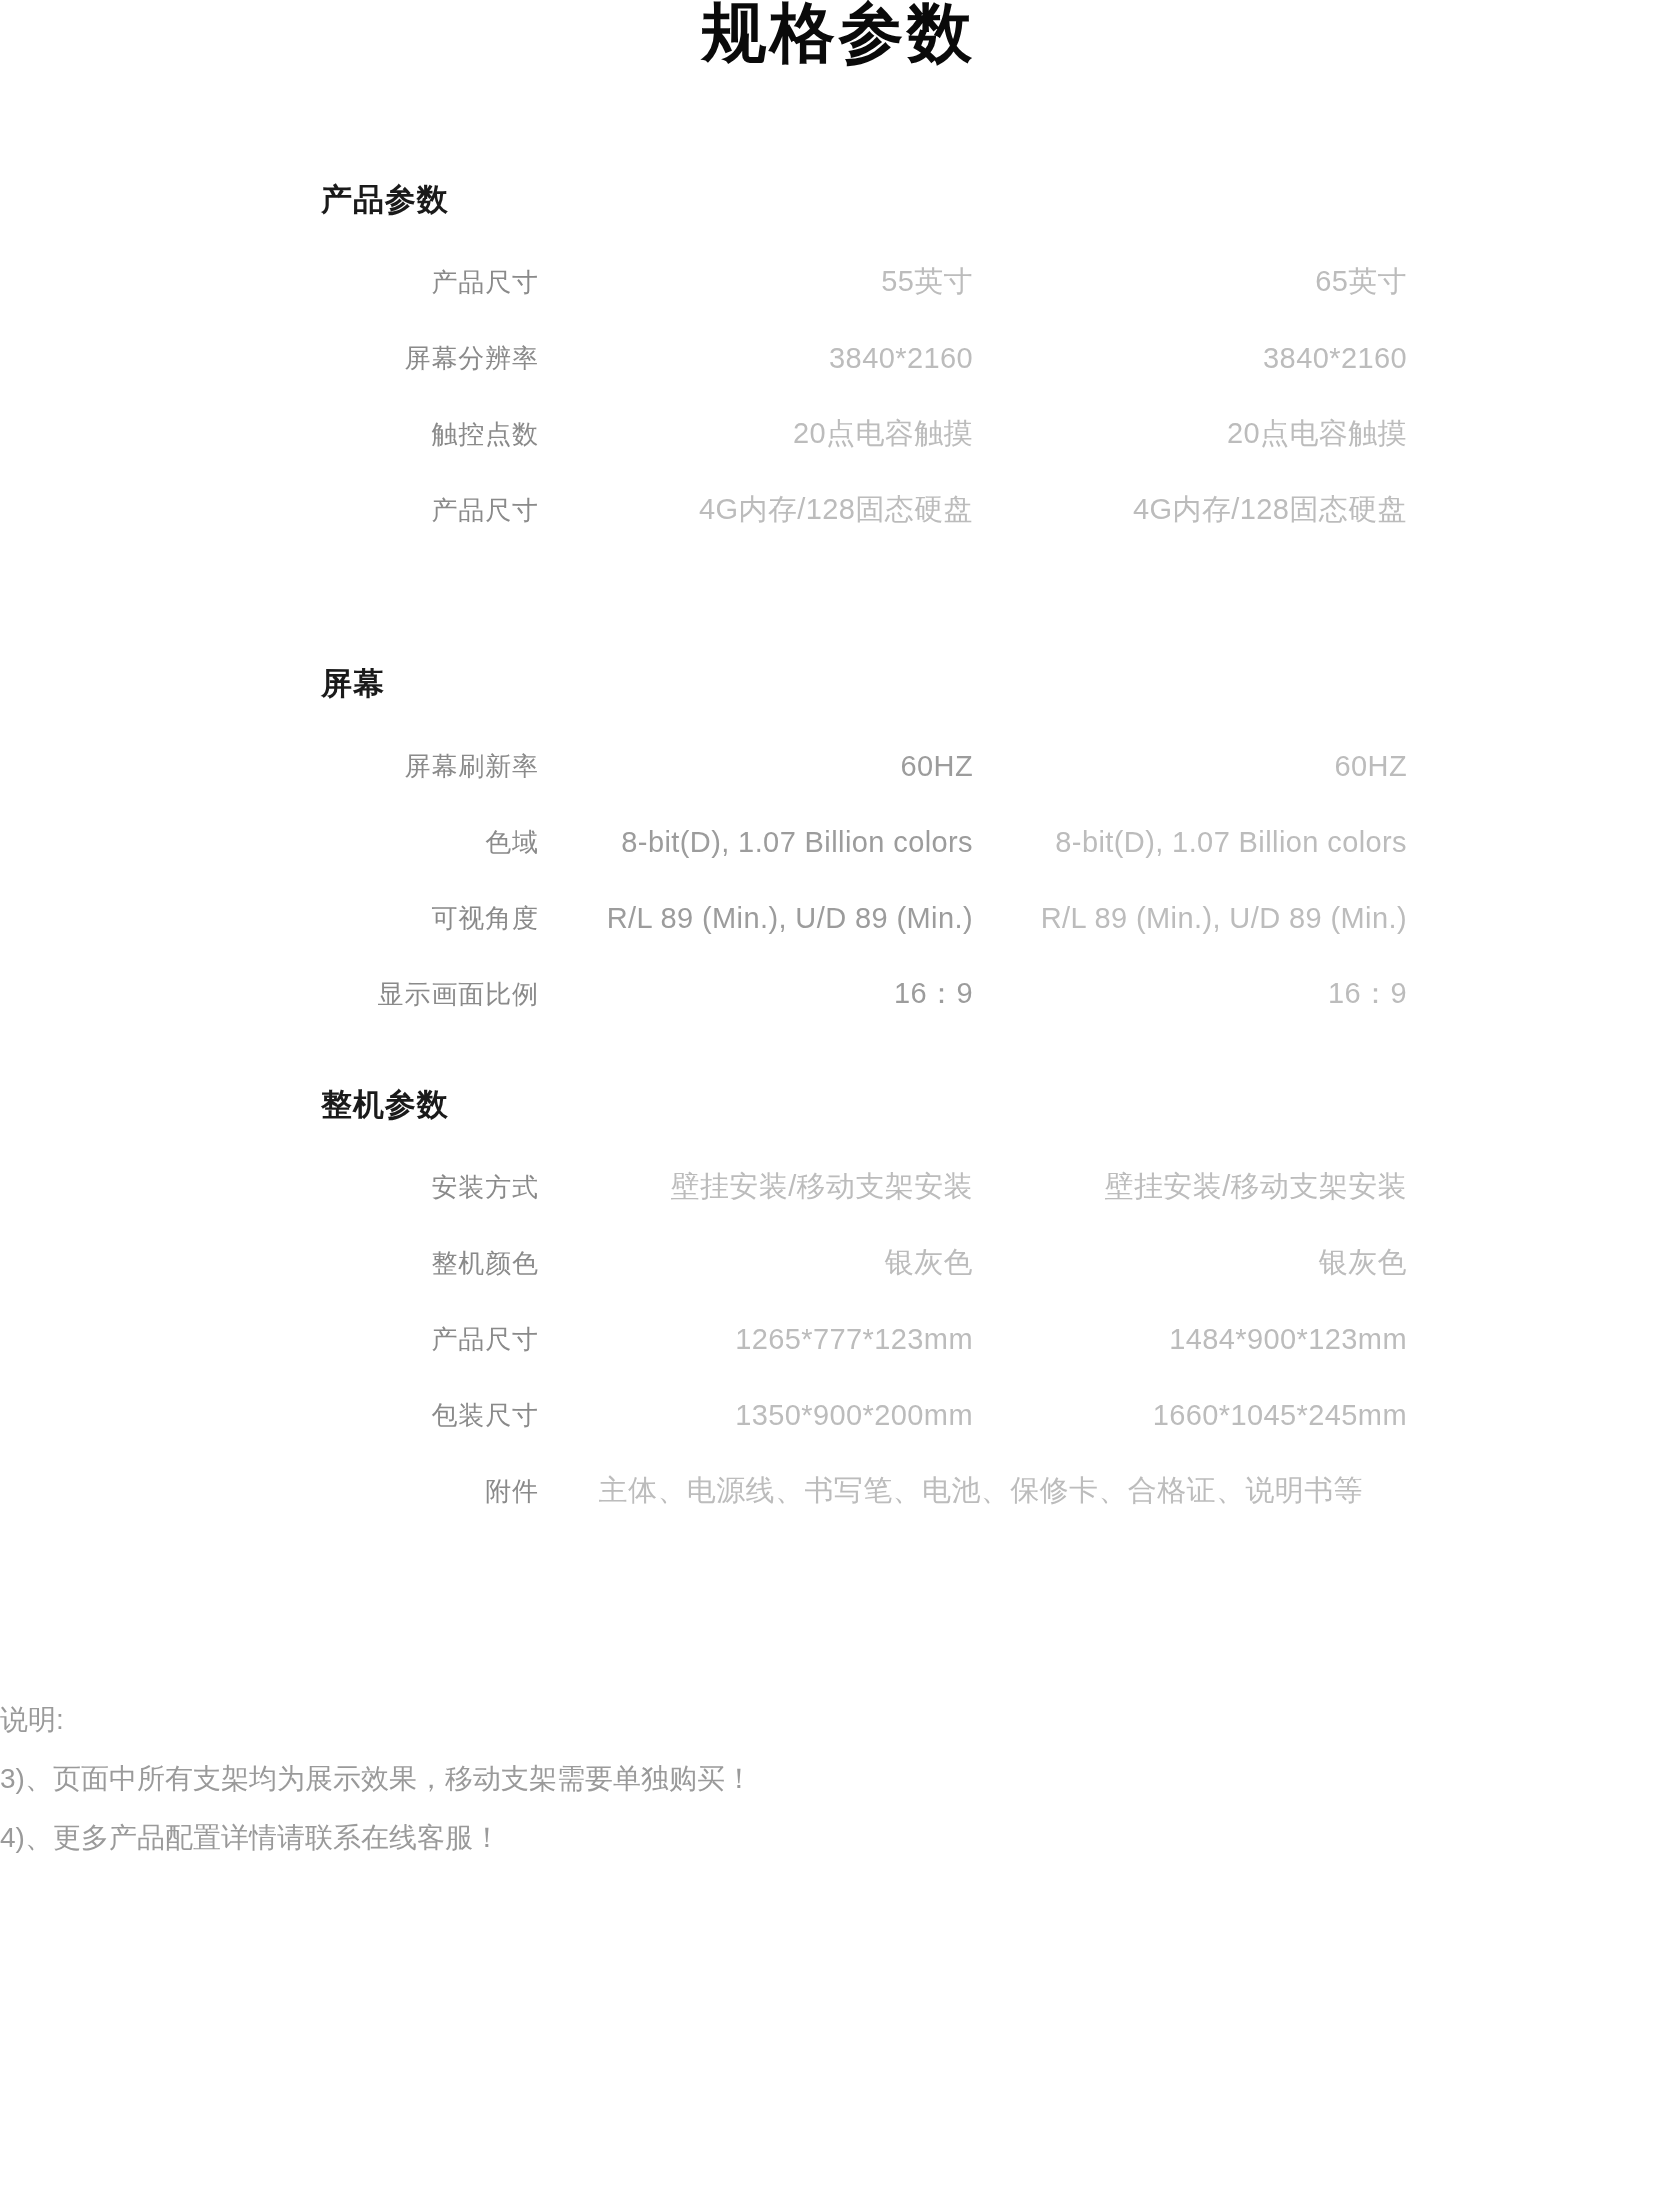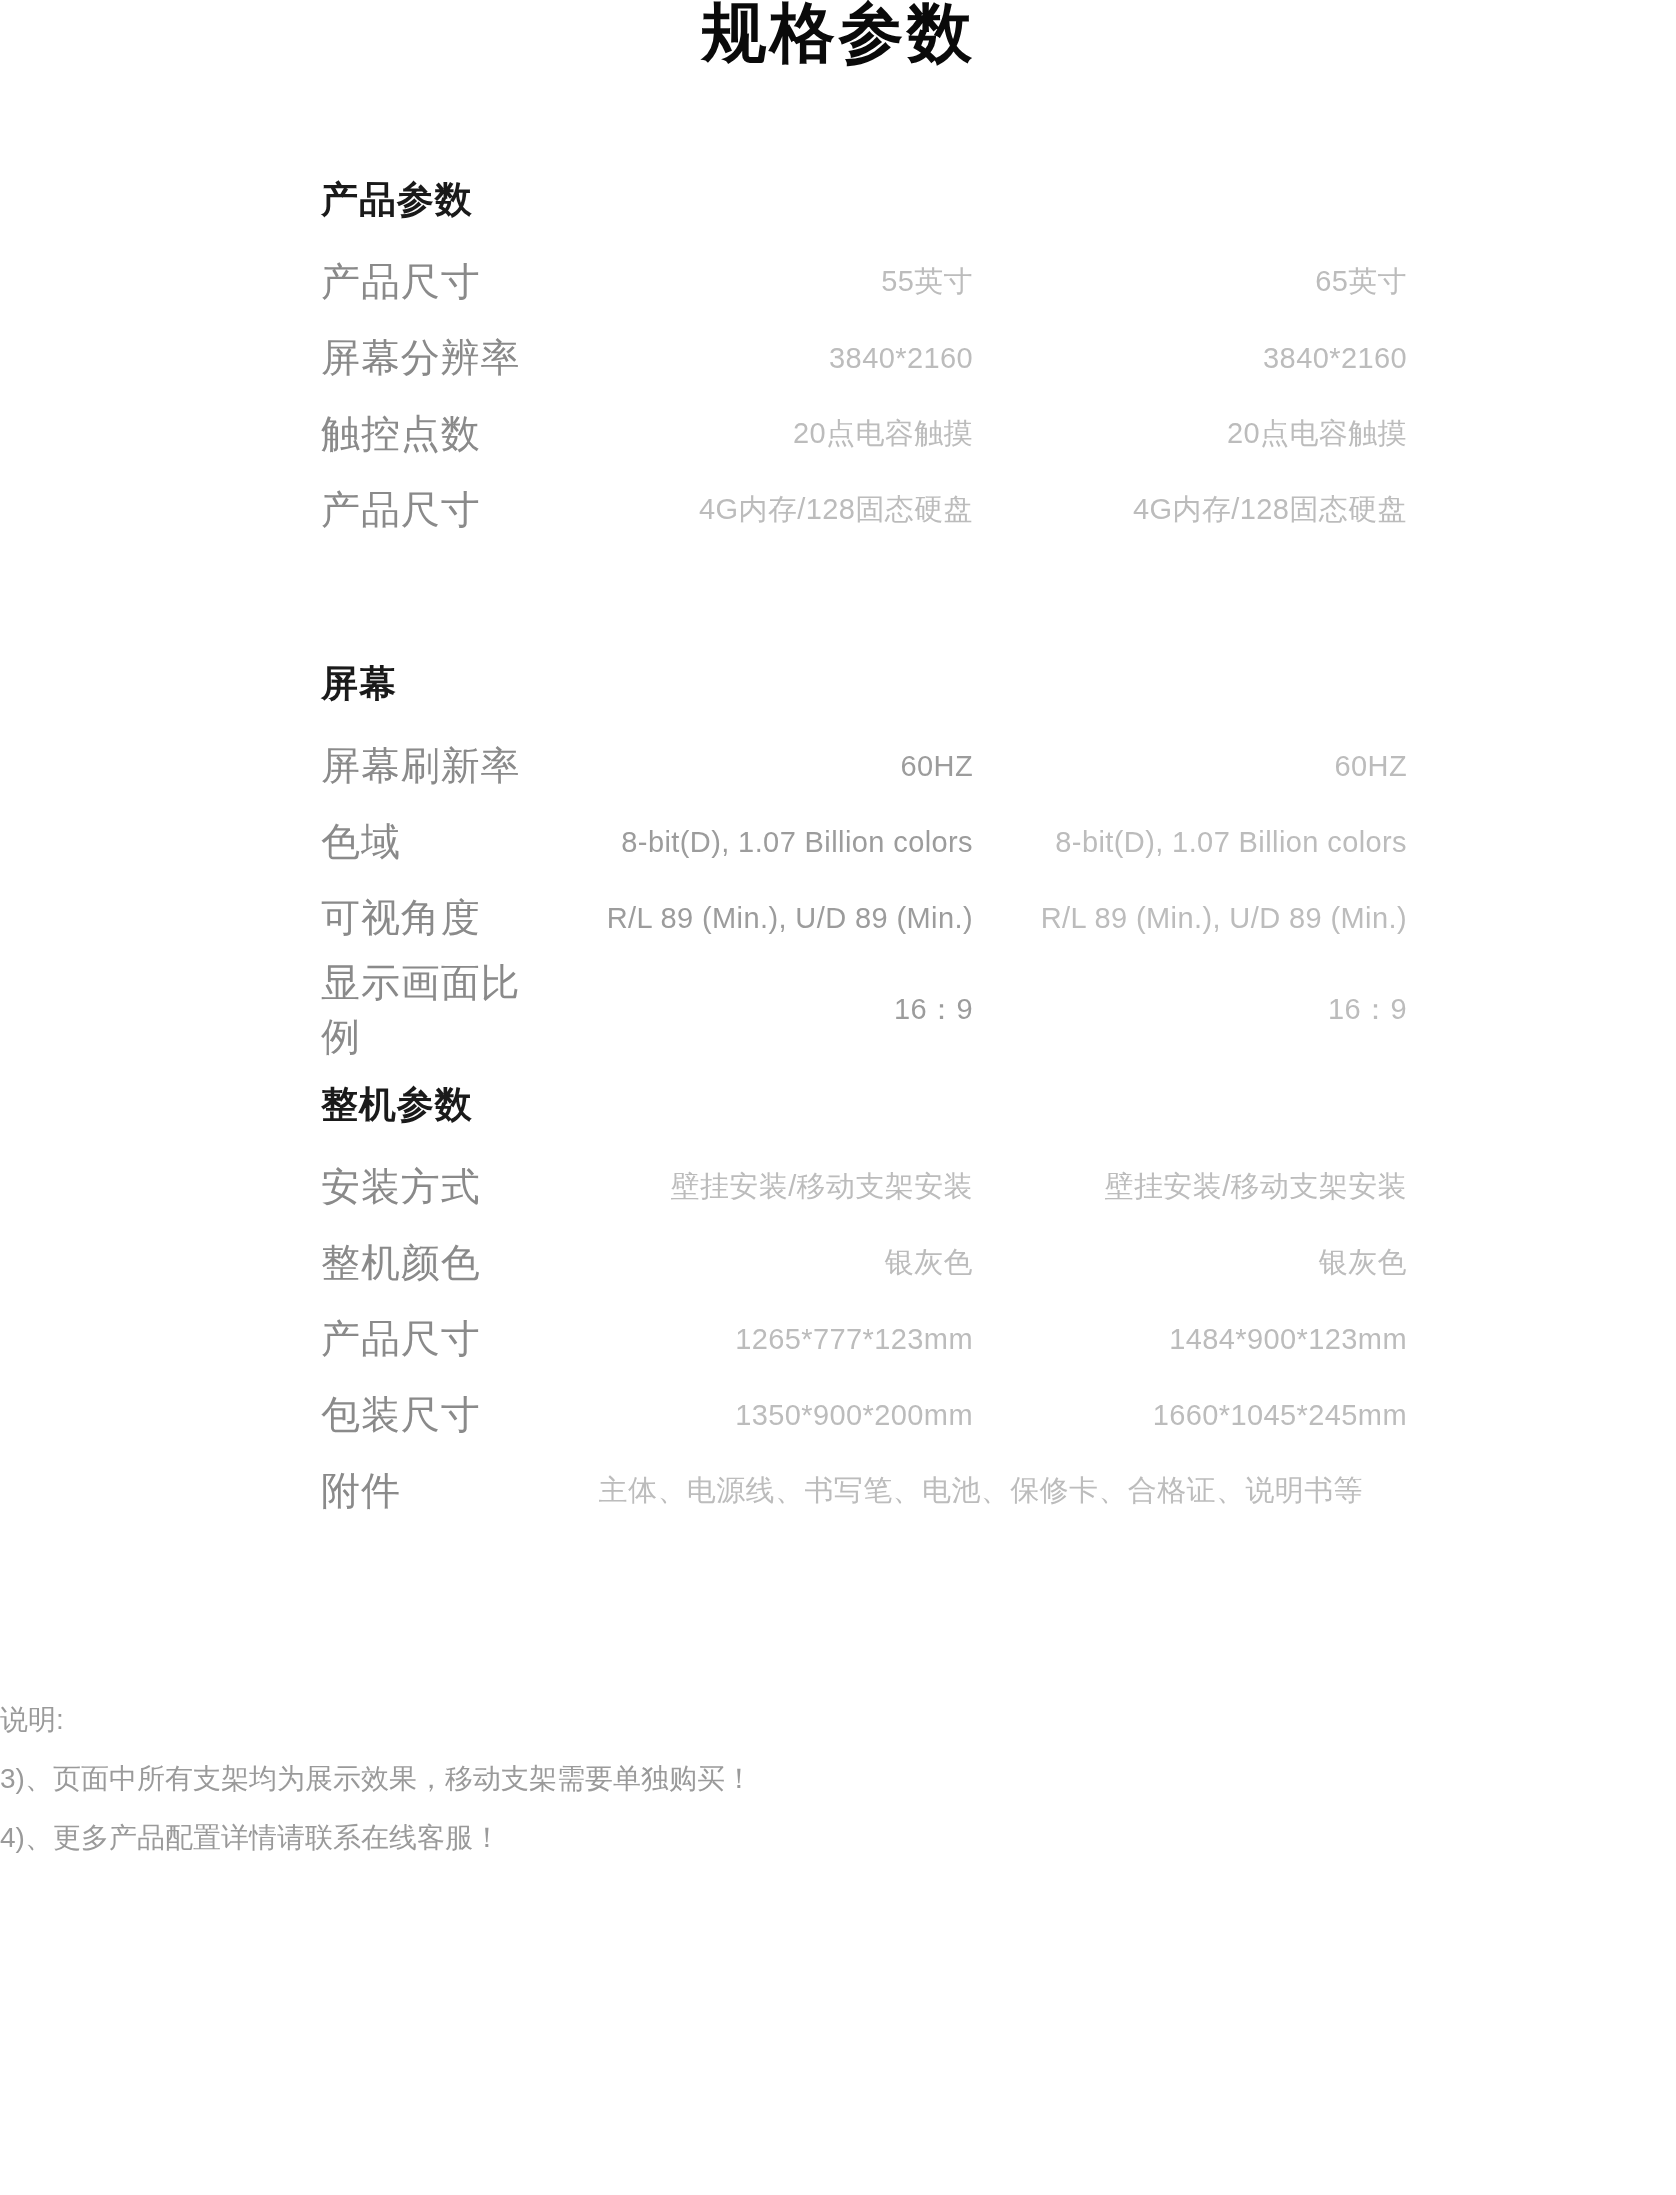--- a/index.html
+++ b/index.html
@@ -20,44 +20,45 @@
     font-weight: 700;
     color: #0a0a0a;
     line-height: 1;
     letter-spacing: 3.5px;
   }
   .spec-container {
     margin-left: 321px;
     width: 1087px;
   }
   .spec-section .section-title {
-    font-size: 37px;
+    font-size: 31px;
     font-weight: 700;
     color: #1a1a1a;
     line-height: 42px;
     letter-spacing: 0.9px;
   }
   .spec-section { margin-top: 114px; }
   .spec-section.sec-screen { margin-top: 115px; }
   .spec-section.sec-machine { margin-top: 52px; }
   .rows { margin-top: 23px; }
   .spec-row {
     display: grid;
     grid-template-columns: 218px 434px 434px;
     align-items: center;
     height: 76px;
   }
   .spec-row.full {
     grid-template-columns: 218px 868px;
   }
   .spec-label {
-    font-size: 39px;
+    font-size: 26px;
     color: #8a8a8a;
     font-weight: 400;
     letter-spacing: 0.9px;
+    text-align: right;
   }
   .spec-value {
     font-size: 29px;
     color: #bcbcbc;
     font-weight: 400;
     text-align: right;
     letter-spacing: 0.4px;
     white-space: nowrap;
   }
   .sec-screen .spec-value.v1 { color: #9c9c9c; }

